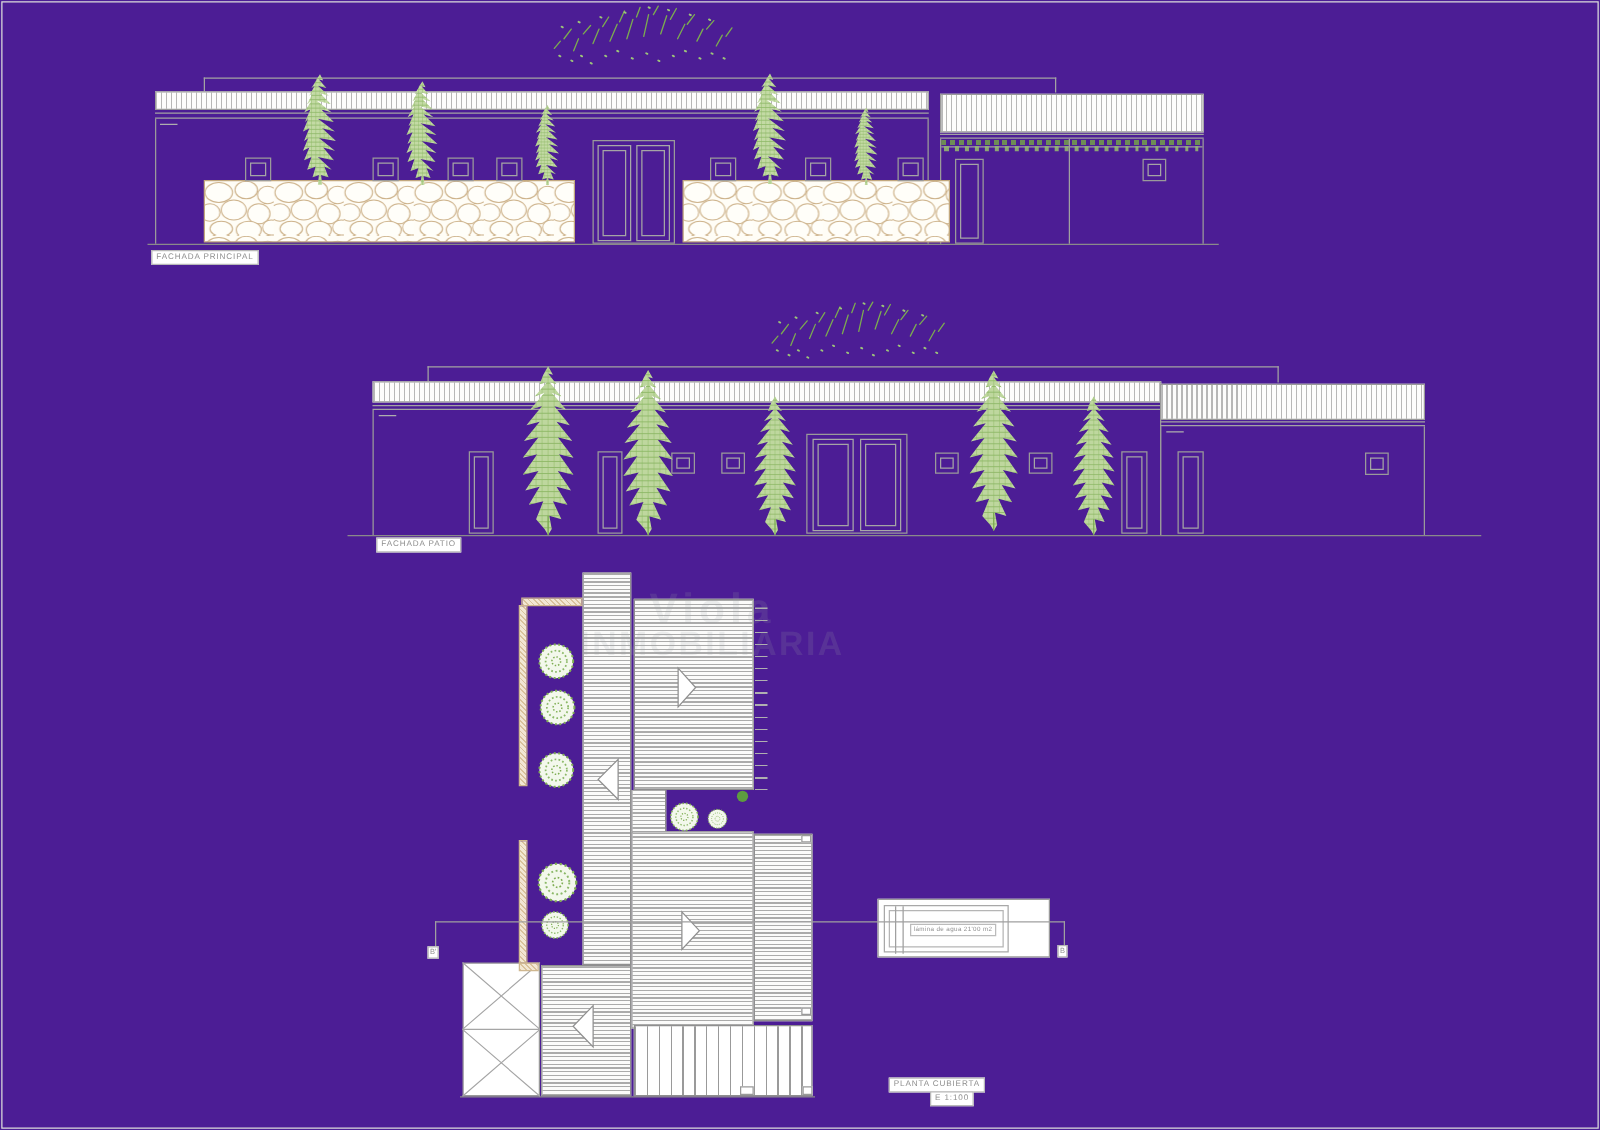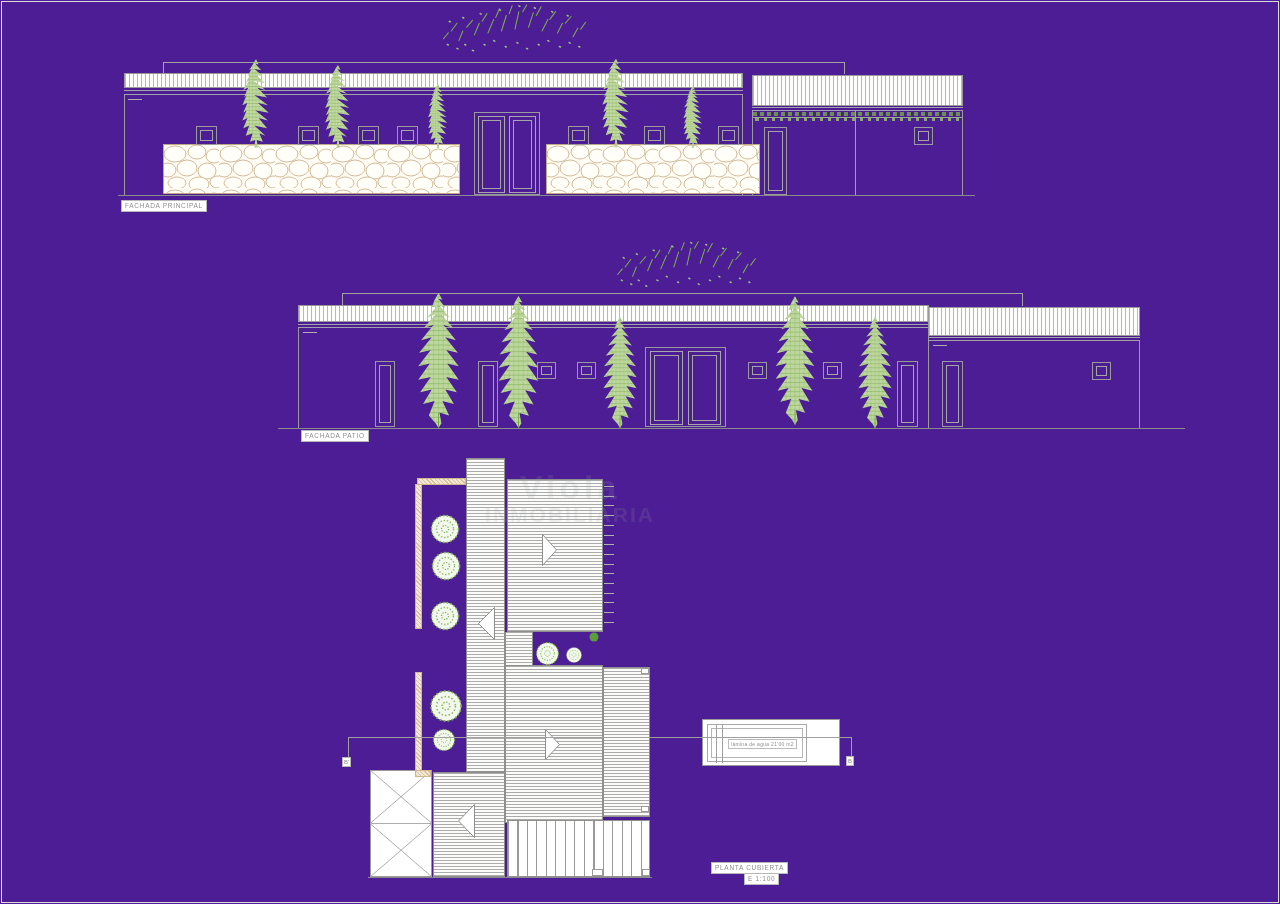--- a/index.html
+++ b/index.html
@@ -31,21 +31,21 @@
   .tinytext{font-size:5px;line-height:6px;color:#909090;letter-spacing:.3px;
         border:1px solid #bbbbbb;background:#fff;white-space:nowrap;padding:1px 2px;}
   .marker{font-size:6px;line-height:8px;color:#8e8e8e;border:1px solid #b5b5b5;background:#fff;
         text-align:center;padding:0 1px;}
   .vine{background-image:
       repeating-linear-gradient(90deg, rgba(116,160,74,.85) 0 4px, transparent 4px 7px),
       repeating-linear-gradient(90deg, rgba(150,190,110,.85) 0 3px, transparent 3px 8px);
       background-size:100% 4px,100% 4px;background-position:0 1px,3px 6px;background-repeat:repeat-x;}
   .watermark{color:#9aa0a6;opacity:.16;text-align:center;font-weight:bold;z-index:6;}
   .wm1{font-size:34px;line-height:34px;letter-spacing:4px;}
-  .wm2{font-size:21px;line-height:22px;letter-spacing:2px;}
+  .wm2{font-size:27px;line-height:22px;letter-spacing:2px;}
   svg.shape{position:absolute;overflow:visible;}
 </style>
 </head>
 <body>
 
 <div class="sheet">
 <div class="sheet-frame"></div>
 
 <svg width="0" height="0" style="position:absolute">
   <defs>

